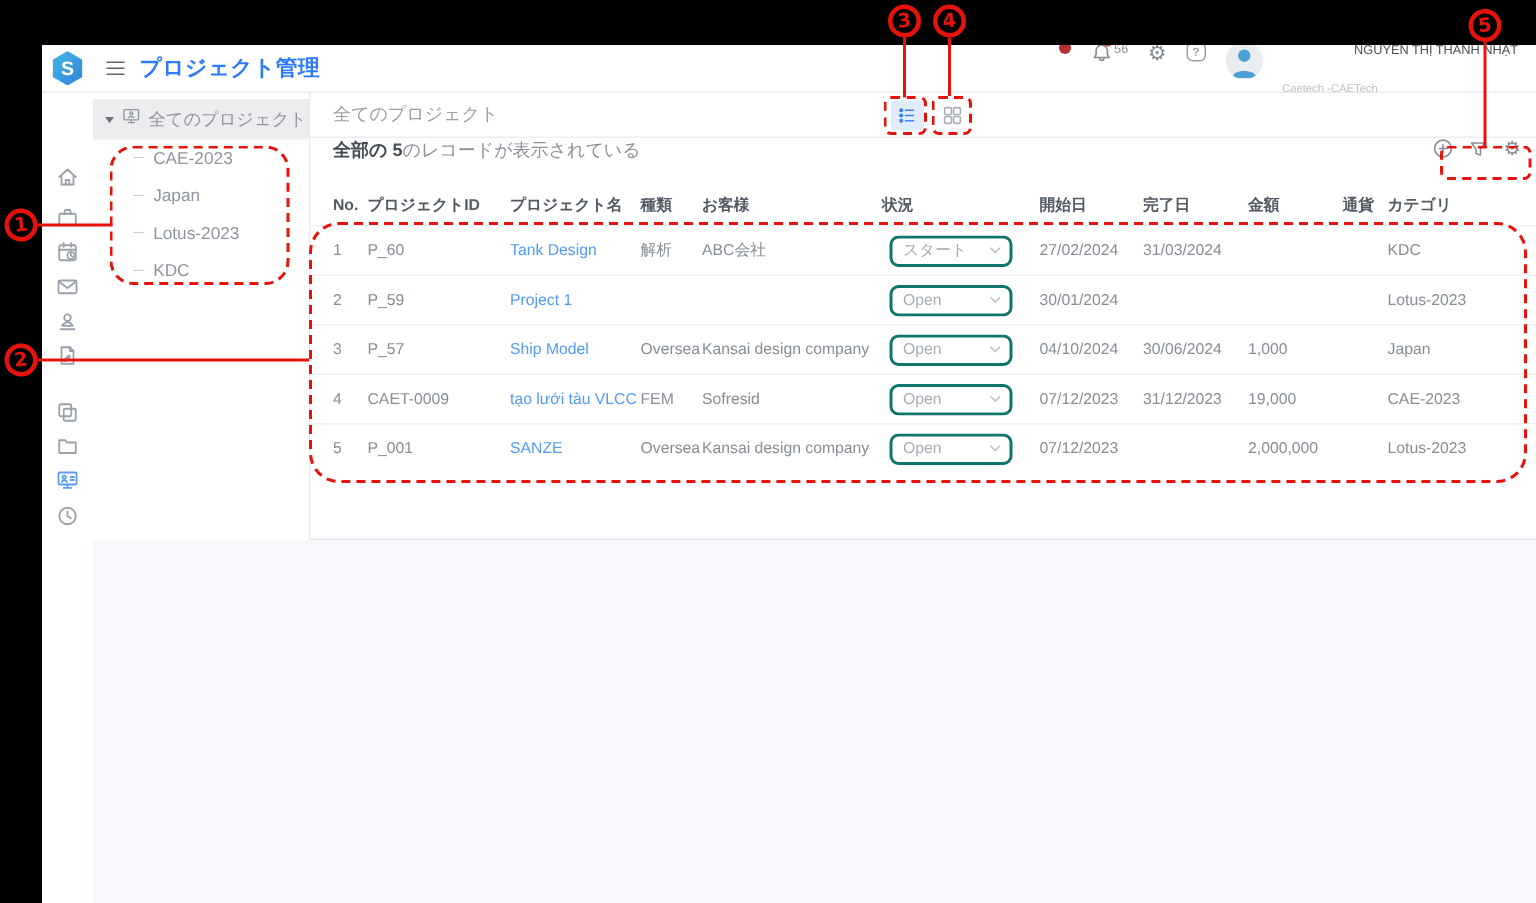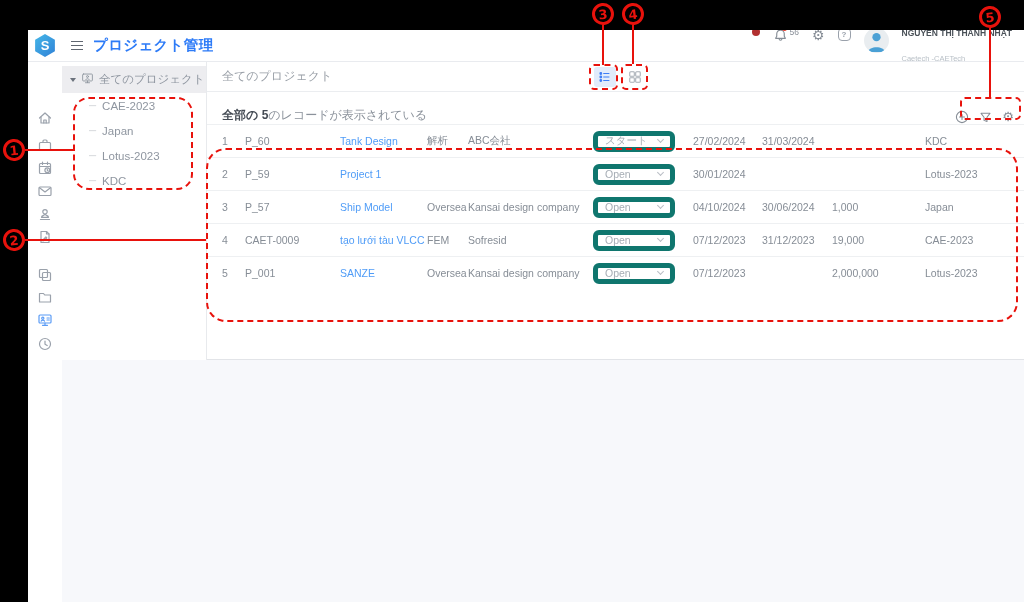--- a/index.html
+++ b/index.html
@@ -21,21 +21,21 @@
   .top-right { margin-left:auto; display:flex; gap:13px; padding-right:12px; }
   .rec-dot { width:8px; height:8px; border-radius:50%; background:#b23030; }
   .bell-box { position:relative; display:flex; align-items:flex-start; gap:1px; }
   .bell-badge { position:absolute; left:9px; top:-2px; width:5px; height:5px; border-radius:50%; background:#e8402f; }
   .bell-count { font-size:8.5px; color:#8a9099; margin-top:-1px; }
   .gear-glyph { font-size:14px; color:#868d96; line-height:1; }
   .help-sq { width:13px; height:13px; border:1.3px solid #9aa1ab; border-radius:4px; color:#9aa1ab;
     font-size:8px; display:flex; align-items:center; justify-content:center; font-weight:bold; }
   .avatar { width:25px; height:25px; border-radius:50%; background:#e9edf0; overflow:hidden; display:flex; align-items:flex-end; justify-content:center; }
   .user-block { display:flex; flex-direction:column; line-height:1.25; }
-  .user-name { font-size:8.5px; font-weight:bold; color:#4a5158; }
+  .user-name { font-size:8.5px; font-weight:normal; color:#4a5158;margin-left:48px; }
   .user-org { font-size:7.5px; color:#b9c0c7;margin-top:16px; }
 
   
   .iconbar { position:absolute; left:0; top:32px; width:34px; height:540px; background:#fff; }
   .sb-ic { position:absolute; left:9px; width:16px; height:16px; cursor:pointer; }
   .sb-ic svg { stroke:#9aa1ab; fill:none; stroke-width:1.2; stroke-linecap:round; stroke-linejoin:round; }
   .sb-ic.active svg { stroke:#5b9cf6; }
 
   
   .treepanel { position:absolute; left:34px; top:32px; width:145px; height:298px; background:#fff; border-right:1px solid #e8eaed; }
@@ -50,36 +50,36 @@
   
   .mainpanel { position:absolute; left:179px; top:32px; width:817px; height:298px; background:#fff; border-bottom:1px solid #e2e4e8; }
   .crumb-row { position:relative; height:30px; border-bottom:1px solid #ebedf0; display:flex; align-items:center; }
   .crumb { padding-left:15px; font-size:12px; color:#9aa0a8; }
   .view-toggle { position:absolute; left:387px; top:5px; width:22px; height:20px; background:#e1ecfb; border-radius:3px;
     display:flex; align-items:center; justify-content:center; cursor:pointer; }
   .view-toggle svg { stroke:#3d7ef5; fill:#3d7ef5; stroke-width:1.2; }
   .view-grid { position:absolute; left:418px; top:6px; width:20px; height:18px; display:flex; align-items:center; justify-content:center; cursor:pointer; }
   .view-grid svg { stroke:#a7adb5; fill:none; stroke-width:1.2; }
 
-  .records-row { height:32px; display:flex; align-items:flex-end; padding:0 10px 0 15px; }
+  .records-row { height:32px; display:flex; align-items:flex-start; padding:0 10px 0 15px; }
   .records-text { font-size:12px; color:#8b929b; }
   .records-text b { color:#444b54; }
   .tool-icons { margin-left:auto; display:flex; align-items:center; gap:10px; }
   .tool-icons .ti { cursor:pointer; line-height:0; }
   .tool-icons svg { stroke:#868d96; fill:none; stroke-width:1.1; stroke-linecap:round; stroke-linejoin:round; }
   .tool-gear { font-size:13px; color:#868d96; line-height:1; }
 
   .grid-cols { display:grid; grid-template-columns:23px 95px 87px 41px 120px 105px 69px 70px 63px 30px 1fr;
     padding-left:15px; align-items:center; }
   .thead { height:26px; }
   .thead .c { font-size:10.5px; font-weight:bold; color:#525a64; }
   .trow { height:33px; border-top:1px solid #eef0f2; }
   .trow .c { font-size:10.5px; color:#868d96; white-space:nowrap; overflow:hidden; }
   .trow .c.name { color:#4f9cf7; cursor:pointer; }
-  .dropdown { width:82px; height:21px; margin-left:5px; border:5px solid #0f766e; border-radius:6px;
+  .dropdown { width:82px; height:21px; margin-left:5px; border:2px solid #0f766e; border-radius:6px;
     display:flex; align-items:center; padding:0 7px; cursor:pointer; background:#fff; }
   .dropdown span.txt { font-size:10.5px; color:#a6adb5; flex:1; white-space:nowrap; overflow:hidden; }
   .chev { width:5px; height:5px; border-right:1.4px solid #b9bec5; border-bottom:1.4px solid #b9bec5;
     transform:rotate(45deg); margin-top:-3px; }
 
   
   .anno { position:absolute; z-index:50; pointer-events:none; }
   .anno-num { width:22px; height:22px; border:3px solid #e8120c; border-radius:50%; color:#e8120c;
     font-size:13px; font-weight:bold; display:flex; align-items:center; justify-content:center;
     transform:rotate(-6deg); font-family:"DejaVu Sans",sans-serif; }
@@ -251,20 +251,33 @@
                 <path d="M7 4.5v5M4.5 7h5"></path>
               </svg></span>
           <span class="ti">
             <svg width="13" height="13" viewBox="0 0 14 14">
                 <path d="M2.2 2.5h9.6L8.6 6.8v4.4l-3.2-1.1V6.8z"></path>
               </svg></span>
           <span class="ti tool-gear">⚙</span>
         </span>
       </div>
 
+      <div class="grid-cols thead">
+        <div class="c">No.</div>
+        <div class="c">プロジェクトID</div>
+        <div class="c">プロジェクト名</div>
+        <div class="c">種類</div>
+        <div class="c">お客様</div>
+        <div class="c">状況</div>
+        <div class="c">開始日</div>
+        <div class="c">完了日</div>
+        <div class="c">金額</div>
+        <div class="c">通貨</div>
+        <div class="c">カテゴリ</div>
+      </div>
 
       <div id="table-body">
   <div class="grid-cols trow">
     <div class="c">1</div>
     <div class="c">P_60</div>
     <div class="c name">Tank Design</div>
     <div class="c">解析</div>
     <div class="c">ABC会社</div>
     <div class="c">
       <div class="dropdown">

